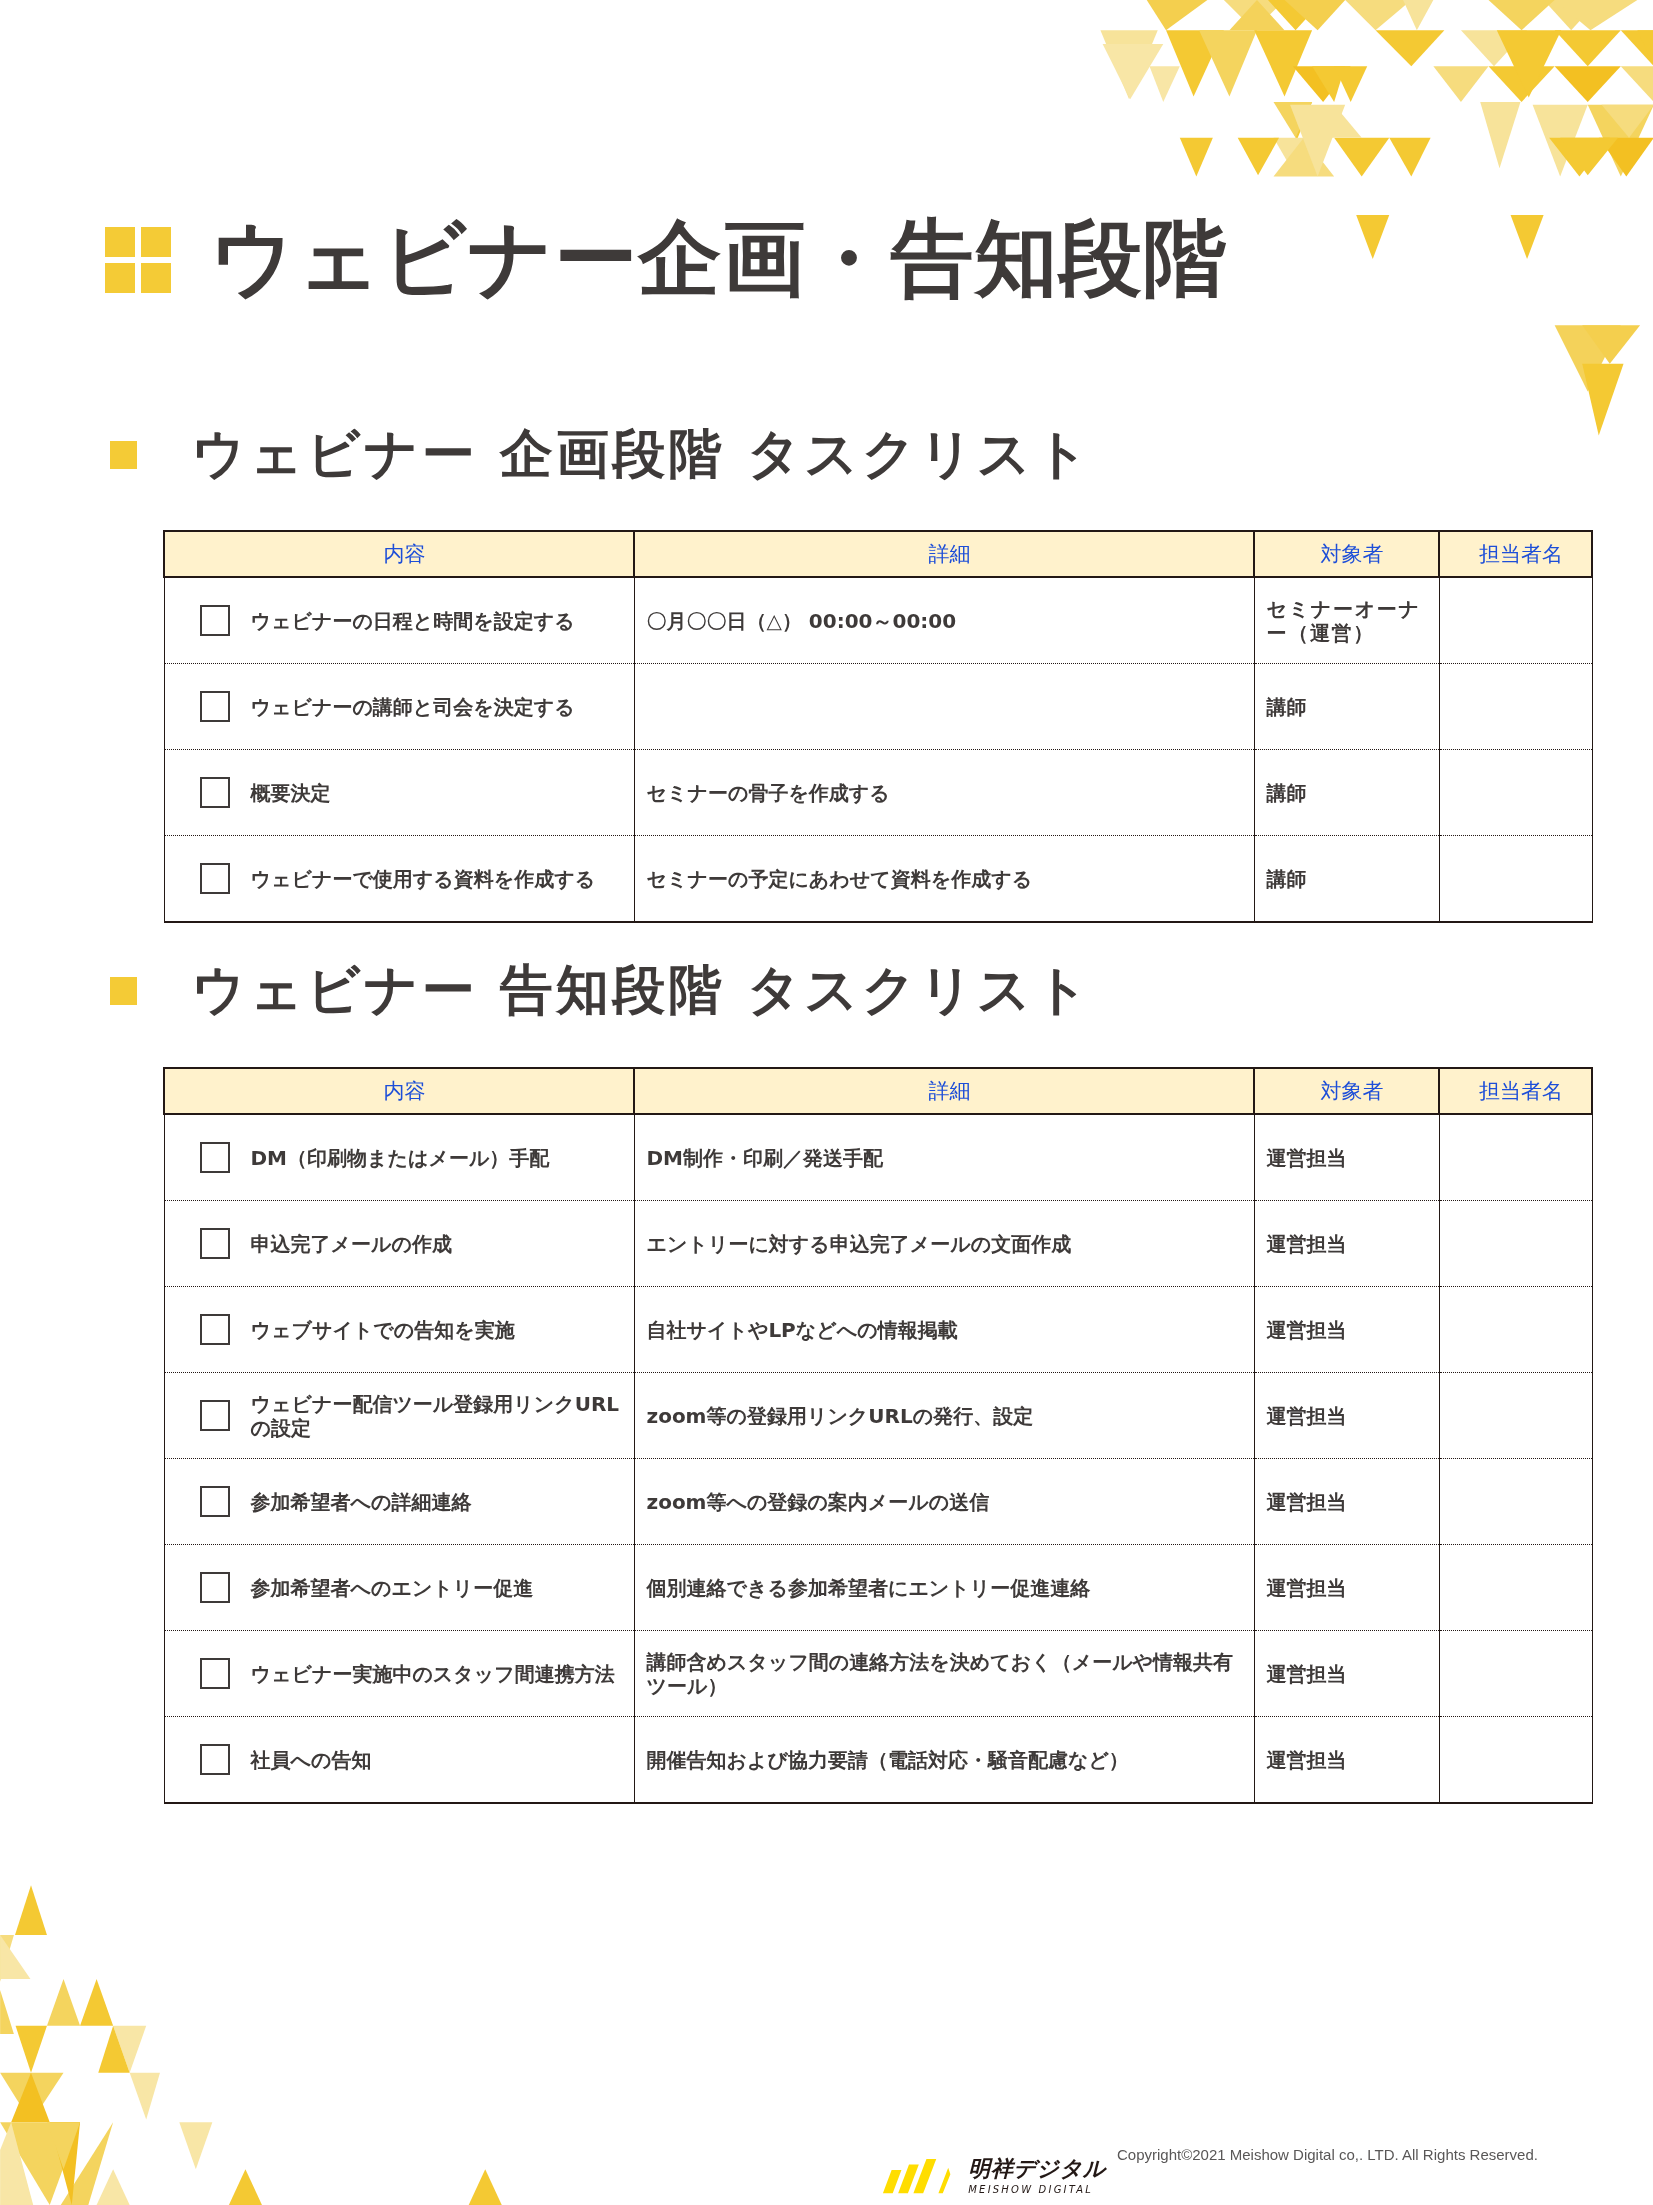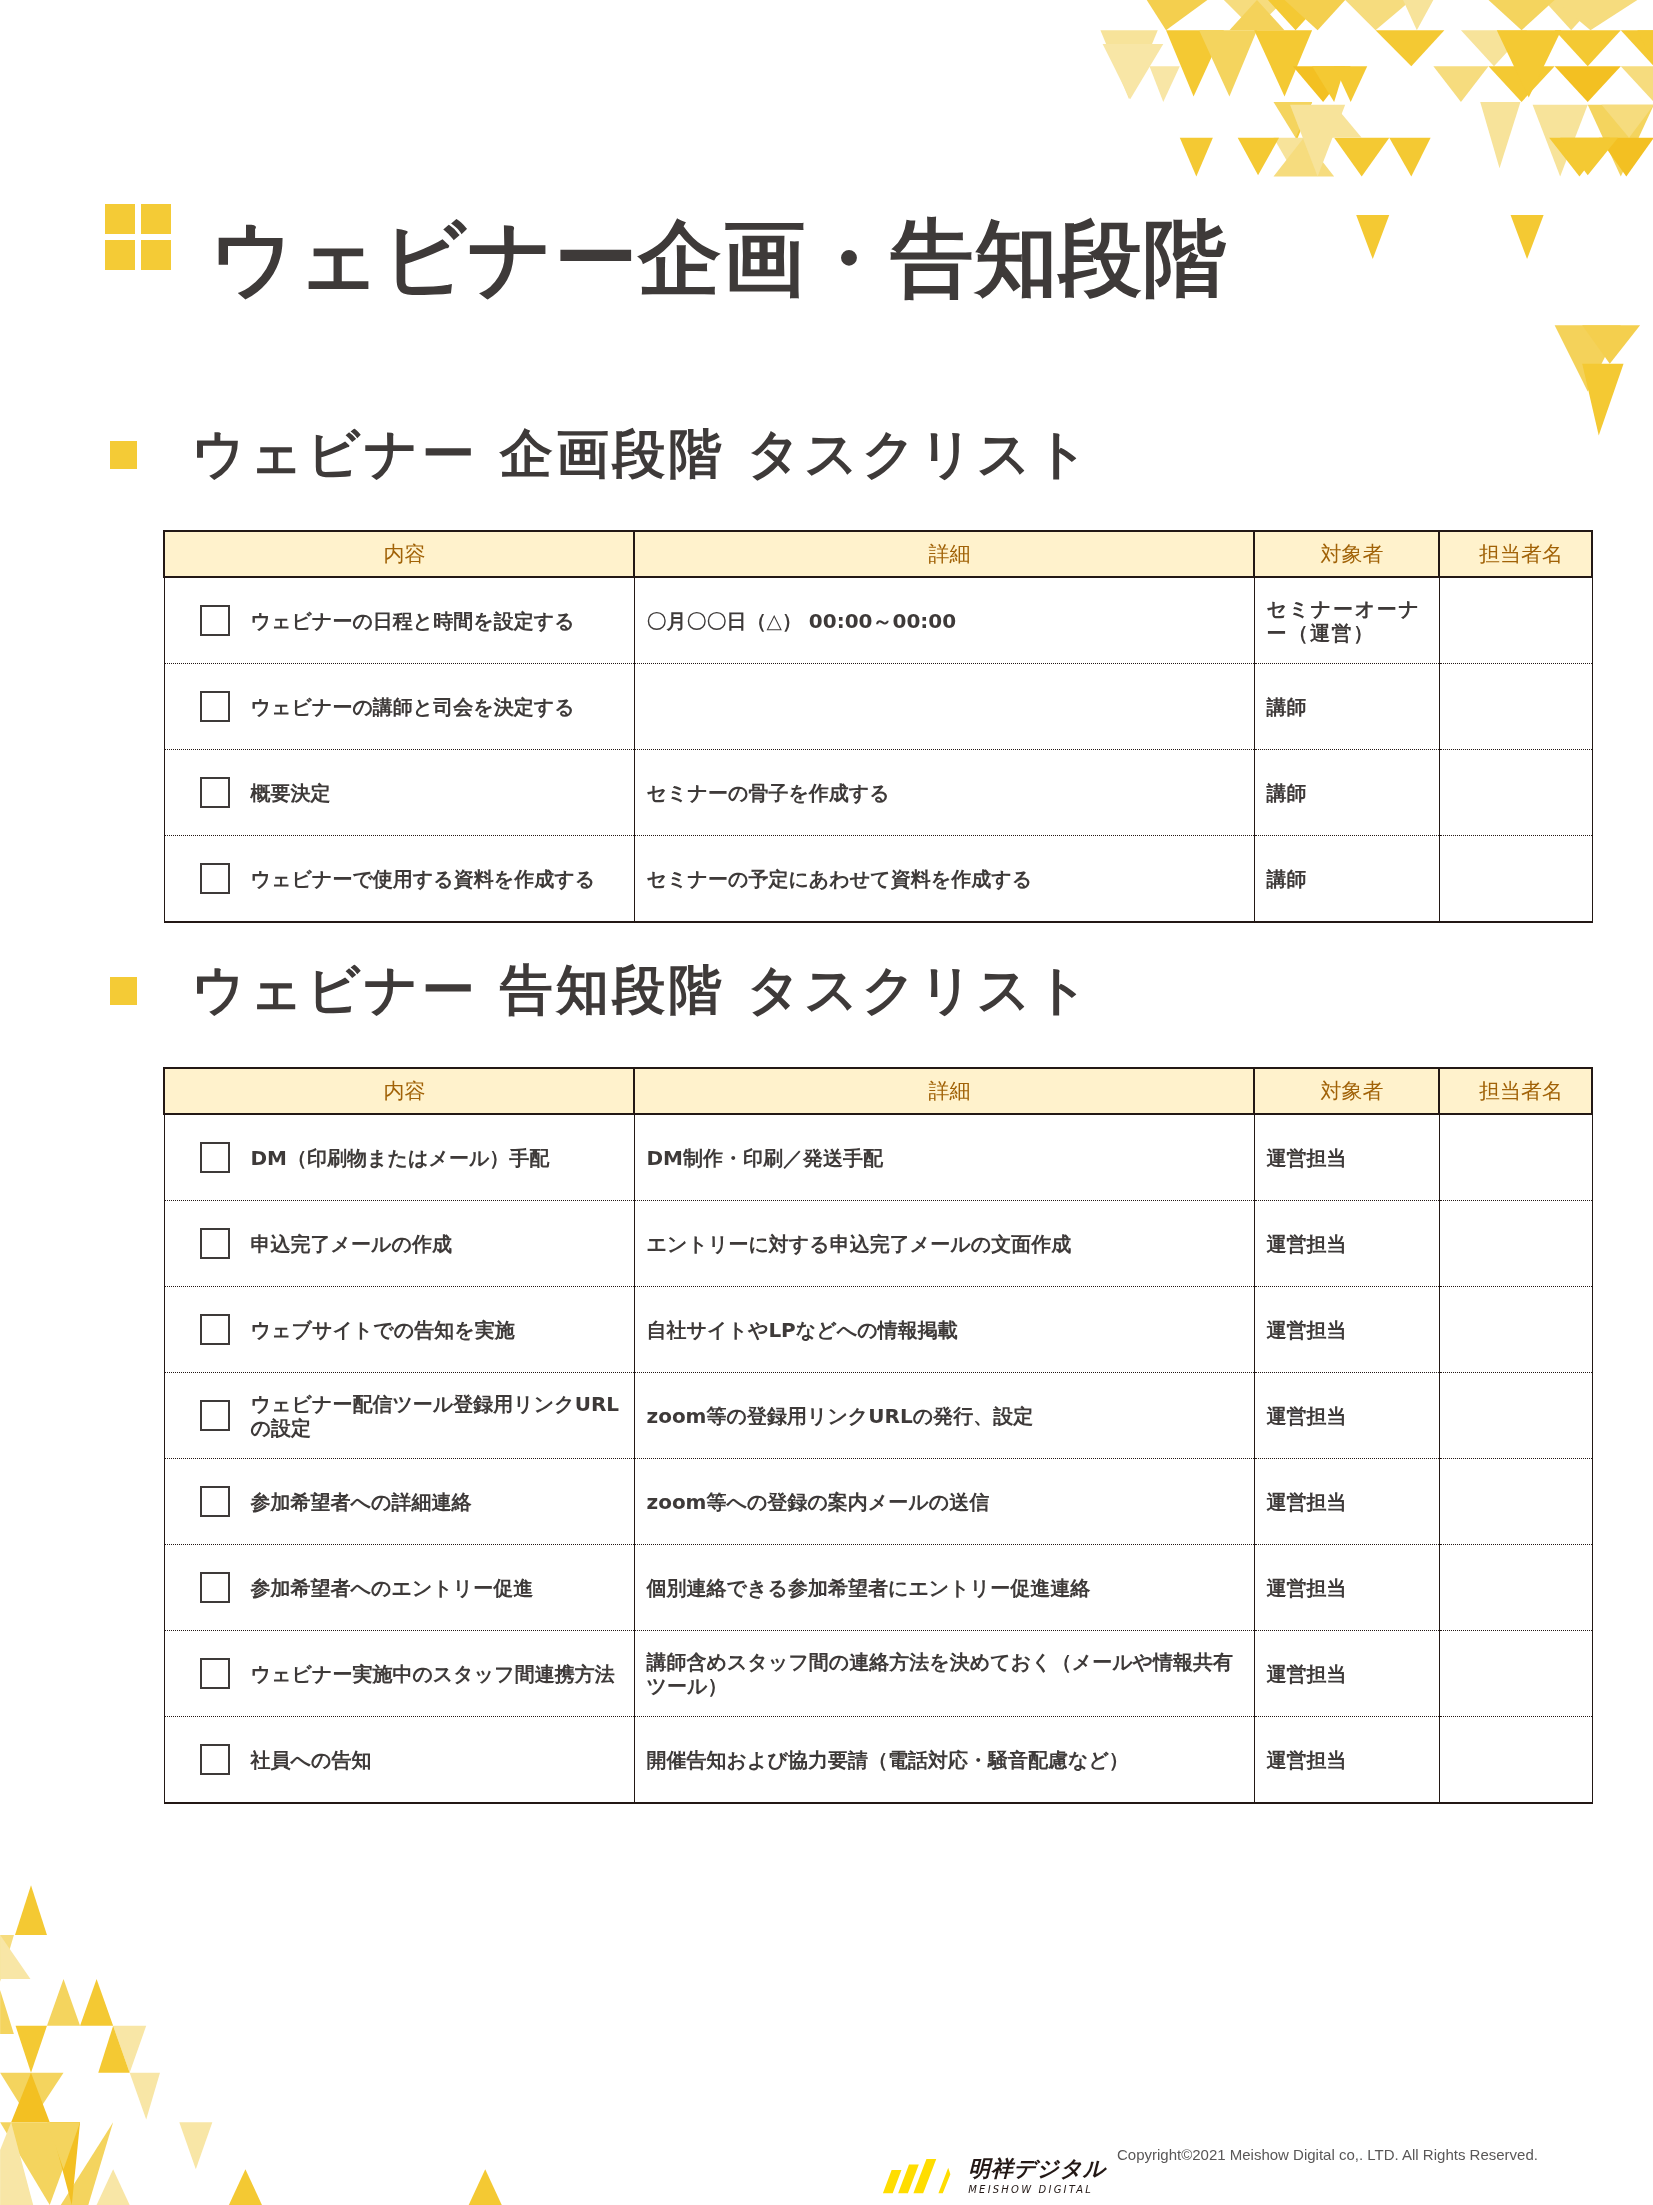--- a/index.html
+++ b/index.html
@@ -1,27 +1,27 @@
 <!DOCTYPE html>
 <html style="font-size:8.8px"><head>
 <meta charset="utf-8">
 <style>
   html, body { margin:0; padding:0; }
   body { width:1654px; height:2205px; background:#ffffff; position:relative; overflow:hidden;
          font-family:"DejaVu Sans","Liberation Sans",sans-serif; color:#3e3a39; }
   .deco { position:absolute; left:0; top:0; width:1654px; height:2205px; pointer-events:none; }
-  .main-title { position:absolute; left:105px; top:204px; display:flex; align-items:flex-start; }
+  .main-title { position:absolute; left:105px; top:204px; display:flex; align-items:center; }
   .title-icon { width:66px; height:66px; display:grid; grid-template-columns:1fr 1fr; grid-gap:6.6px; margin-right:39px; }
   .title-icon span { background:#f4cb36; }
   .title-text { font-size:83px; font-weight:bold; letter-spacing:1.1px; color:#3e3a39; }
   .section-title { position:absolute; left:110px; display:flex; align-items:center; }
   .section-icon { width:26.5px; height:27.6px; background:#f4cb36; margin-right:55px; }
   .section-text { font-size:53px; font-weight:bold; letter-spacing:3.3px; color:#3e3a39;text-align:right; }
   table.tasks { position:absolute; left:163px; width:1429px; border-collapse:collapse; table-layout:fixed; }
-  table.tasks th { background:#fff2cc; border:2.8px solid #231815; height:42px; font-size:21px; font-weight:normal; color:#a16207;padding-left:12px; }
+  table.tasks th { background:#fff2cc; border:2.8px solid #231815; height:42px; font-size:21px; font-weight:normal; color:#1d4ed8;padding-left:12px; }
   table.tasks td { border-left:1.7px solid #231815; border-right:1.7px solid #231815; border-top:1.7px dotted #231815; font-size:20px; font-weight:bold; color:#3e3a39; vertical-align:middle; padding:12px; line-height:1.2; }
   table.tasks tbody tr:first-child td { border-top:2.8px solid #231815; }
   table.tasks tbody tr:last-child td { border-bottom:2.8px solid #231815; }
   table.tasks tr.row td { height:61px; }
   .content-cell { display:flex; align-items:center; }
   .checkbox { width:30px; height:31px; border:2.2px solid #3e3a39; box-sizing:border-box; margin:0 21px 0 23px; flex:none; background:#fff; }
   .footer { position:absolute; left:877px; top:2114px; display:flex; align-items:center; }
   .logo { display:flex; align-items:flex-end; margin-right:11px; }
   .logo-text { display:flex; flex-direction:column; margin-left:3.3px; }
   .logo-ja { font-size:22px; font-weight:bold; font-style:italic; color:#231815; letter-spacing:0.6px;margin-top:40px; }

